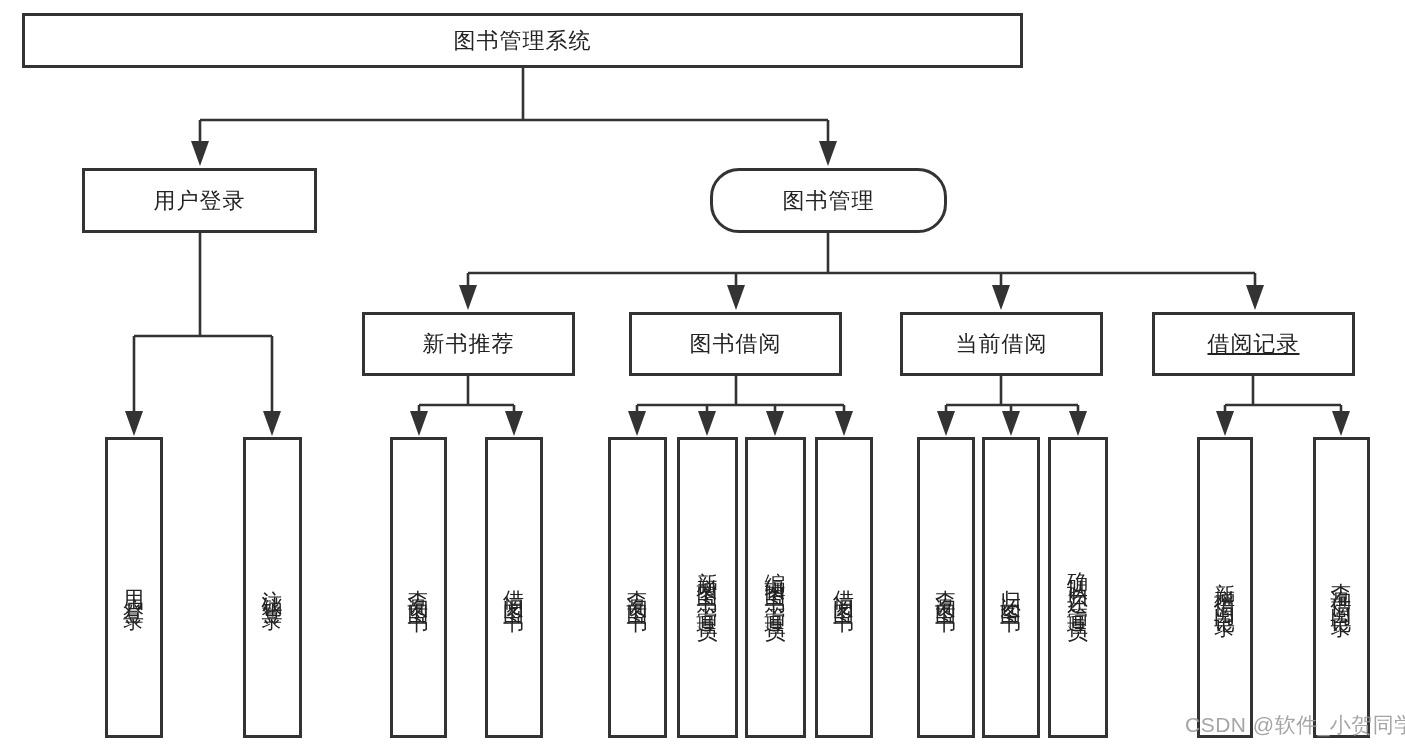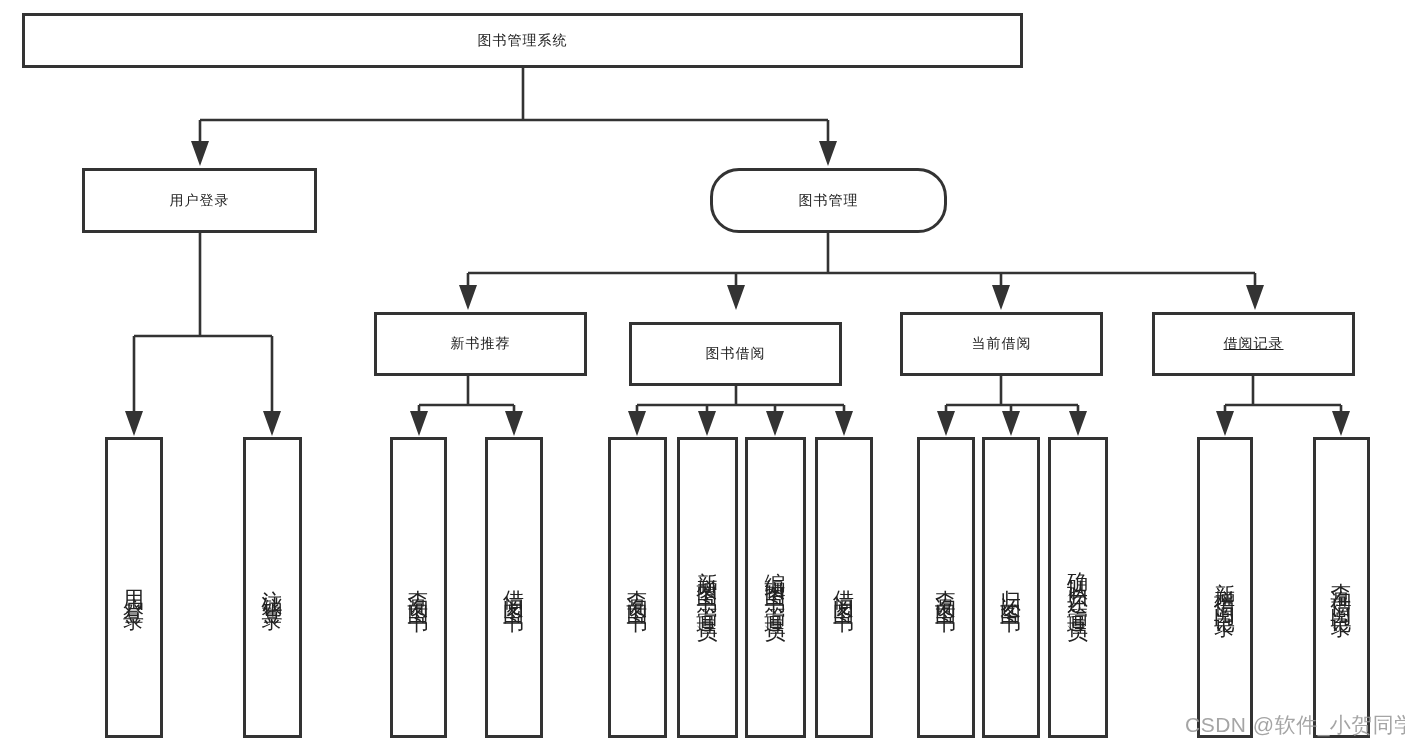--- a/index.html
+++ b/index.html
@@ -20,21 +20,21 @@
     position:absolute;
     box-sizing:border-box;
     border:3px solid var(--line);
     background:#fff;
     display:flex;
     align-items:center;
     justify-content:center;
     color:var(--text);
   }
   .hbox{
-    font-size:14px;
+    font-size:22px;
     letter-spacing:1px;
     white-space:nowrap;
     text-align:center;
   }
   .vbox{
     font-size:21px;
   }
   .vtext{
     writing-mode:vertical-rl;
     text-orientation:mixed;
@@ -90,24 +90,24 @@
     <span>图书管理系统</span>
   </div>
 
   <div class="box hbox" style="left:82px;top:168px;width:235px;height:65px;">
     <span>用户登录</span>
   </div>
   <div class="box hbox" style="left:710px;top:168px;width:237px;height:65px;border-radius:29px;">
     <span>图书管理</span>
   </div>
 
-  <div class="box hbox" style="left:362px;top:312px;width:213px;height:64px;margin-left:12px;">
+  <div class="box hbox" style="left:362px;top:312px;width:213px;height:64px;">
     <span>新书推荐</span>
   </div>
-  <div class="box hbox" style="left:629px;top:322px;width:213px;height:64px;">
+  <div class="box hbox" style="left:629px;top:312px;width:213px;height:64px;">
     <span>图书借阅</span>
   </div>
   <div class="box hbox" style="left:900px;top:312px;width:203px;height:64px;font-family:Liberation Serif, serif;">
     <span>当前借阅</span>
   </div>
   <div class="box hbox" style="left:1152px;top:312px;width:203px;height:64px;text-decoration:underline;">
     <span>借阅记录</span>
   </div>
 
   <div class="box vbox" style="left:105px;top:437px;width:58px;height:301px;">

